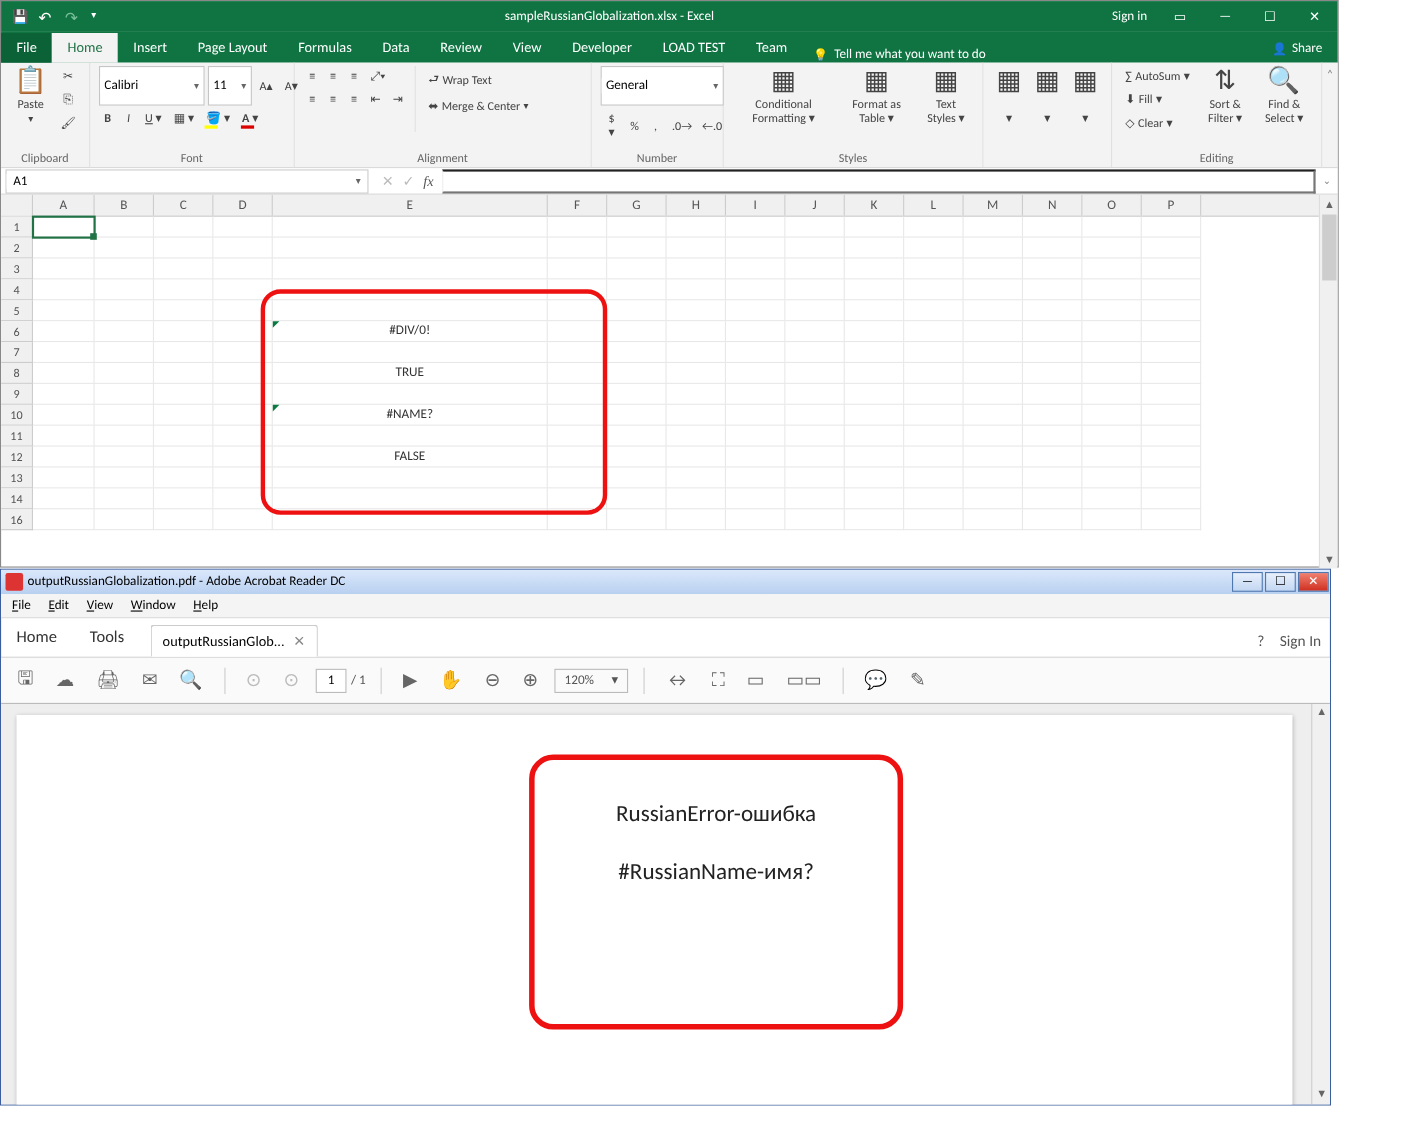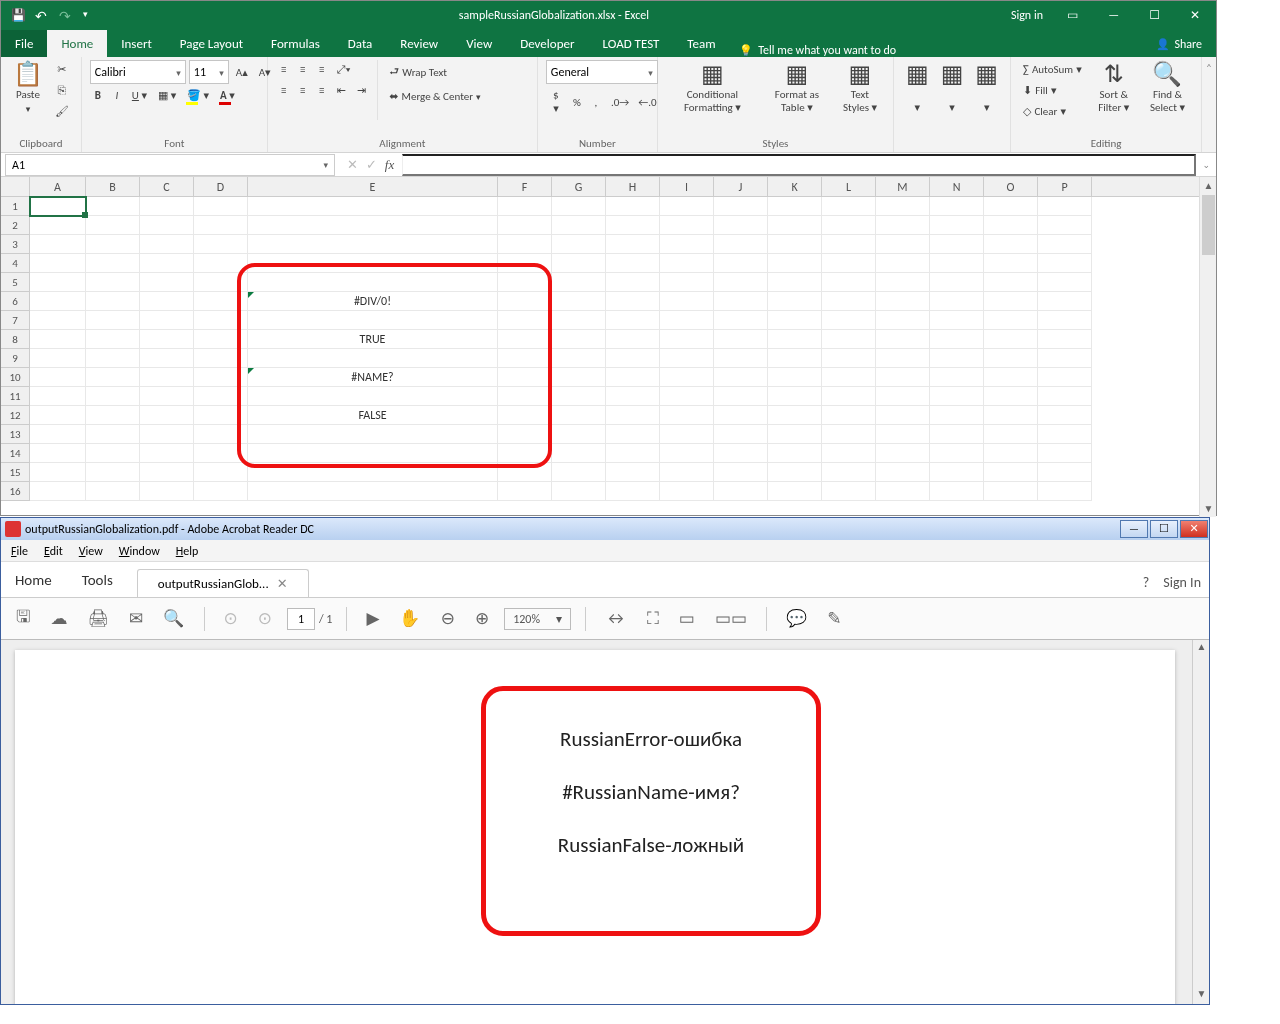--- a/index.html
+++ b/index.html
@@ -28,21 +28,21 @@
 
   .ribbon{ height:96px; background:#f3f3f3; border-bottom:1px solid #d4d4d4; display:flex; font-size:11px; color:#444;}
   .group{ border-right:1px solid #e1e1e1; padding:3px 8px 1px 8px; display:flex; flex-direction:column; position:relative;}
   .group-body{flex:1; display:flex; align-items:flex-start; gap:4px;}
   .group-label{text-align:center; font-size:11px; color:#666; padding:1px 0; position:relative;}
   .big{ display:flex; flex-direction:column; align-items:center; gap:2px; padding:2px 4px;}
   .big .ico{font-size:24px; line-height:24px;}
   .stack{display:flex; flex-direction:column; gap:2px;}
   .row{display:flex; gap:3px; align-items:center;}
   .btn{padding:2px 3px; border:1px solid transparent; min-width:16px; text-align:center;}
-  .combo{display:flex; align-items:center; border:1px solid #c5c5c5; background:#fff; height:24px;}
+  .combo{display:flex; align-items:center; border:1px solid #c5c5c5; background:#fff; height:36px;}
   .combo input{border:0; padding:0 4px; font-size:12px; width:100%; outline:none;}
   .combo .dd{padding:0 4px; font-size:9px; color:#666;}
   .pipe{width:1px; height:60px; background:#e1e1e1; margin:0 3px;}
 
   .fbar{ height:24px; border-bottom:1px solid #d4d4d4; background:#fff; display:flex; align-items:center;}
   .namebox{ width:330px; height:22px; border:1px solid #ccc; margin:0 4px; display:flex; align-items:center;}
   .namebox input{border:0; padding:0 6px; flex:1; font-size:12px; outline:none;}
   .namebox .dd{padding:0 6px; font-size:9px; color:#666;}
   .fxctrl{display:flex; gap:8px; padding:0 8px; color:#bbb; font-size:13px;}
   .fxctrl .fx{font-style:italic; color:#555; font-family:serif;}
@@ -71,21 +71,21 @@
   .acro-title .ico{width:16px; height:16px; margin:0 4px; background:#d33; border-radius:2px;}
   .acro-title .t{flex:1;}
   .acro-title .wbtns{display:flex;}
   .acro-title .wb{width:28px; height:18px; margin:0 1px; border:1px solid #5078b0; background:linear-gradient(#e8f0fc,#c3d7f2); text-align:center; font-size:11px; line-height:16px;}
   .acro-title .wb.close{background:linear-gradient(#f08070,#d03020); color:#fff;}
   .acro-menu{ height:22px; background:#f4f4f4; border-bottom:1px solid #ddd; display:flex; align-items:center; gap:4px; padding:0 4px; font-size:12px;}
   .acro-menu span{padding:2px 6px;}
   .acro-menu span u{text-decoration:underline;}
   .acro-tabs{ height:36px; border-bottom:1px solid #ccc; display:flex; align-items:flex-end; padding:0 8px; gap:18px;}
   .atab{ font-size:15px; padding:8px 6px; color:#333;}
-  .doctab{ display:flex; align-items:center; gap:8px; border:1px solid #ccc; border-bottom:0; background:#fff; padding:6px 20px; border-radius:3px 3px 0 0; font-size:13px;}
+  .doctab{ display:flex; align-items:center; gap:8px; border:1px solid #ccc; border-bottom:0; background:#fff; padding:6px 10px; border-radius:3px 3px 0 0; font-size:13px;}
   .doctab .x{color:#888;}
   .acro-tabs .right{margin-left:auto; display:flex; align-items:center; gap:14px; font-size:14px; color:#555; padding-bottom:6px;}
   .acro-tool{ height:42px; border-bottom:1px solid #bbb; background:#fafafa; display:flex; align-items:center; gap:10px; padding:0 10px; color:#555;}
   .acro-tool .tb{font-size:17px; padding:3px 5px; color:#666;}
   .acro-tool .sep{width:1px; height:24px; background:#ccc; margin:0 4px;}
   .pagein{display:flex; align-items:center; gap:4px;}
   .pagein input{width:28px; height:22px; border:1px solid #bbb; text-align:center; font-size:12px;}
   .zoom{display:flex; align-items:center; border:1px solid #bbb; height:22px;}
   .zoom span{padding:0 8px; font-size:12px;}
   .acro-doc{ position:absolute; top:122px; left:0; right:17px; bottom:0; background:#eee; overflow:hidden;}
@@ -577,39 +577,20 @@
           <div class="cell" style="width: 54px;"></div>
           <div class="cell" style="width: 54px;"></div>
           <div class="cell" style="width: 54px;"></div>
           <div class="cell" style="width: 54px;"></div>
           <div class="cell" style="width: 54px;"></div>
           <div class="cell" style="width: 54px;"></div>
           <div class="cell" style="width: 54px;"></div>
           <div class="cell" style="width: 54px;"></div>
         </div>
         <div class="grow">
-          <div class="rh">15</div>
-          <div class="cell" style="width: 56px;"></div>
-          <div class="cell" style="width: 54px;"></div>
-          <div class="cell" style="width: 54px;"></div>
-          <div class="cell" style="width: 54px;"></div>
-          <div class="cell" style="width: 250px;"></div>
-          <div class="cell" style="width: 54px;"></div>
-          <div class="cell" style="width: 54px;"></div>
-          <div class="cell" style="width: 54px;"></div>
-          <div class="cell" style="width: 54px;"></div>
-          <div class="cell" style="width: 54px;"></div>
-          <div class="cell" style="width: 54px;"></div>
-          <div class="cell" style="width: 54px;"></div>
-          <div class="cell" style="width: 54px;"></div>
-          <div class="cell" style="width: 54px;"></div>
-          <div class="cell" style="width: 54px;"></div>
-          <div class="cell" style="width: 54px;"></div>
-        </div>
-        <div class="grow">
           <div class="rh">16</div>
           <div class="cell" style="width: 56px;"></div>
           <div class="cell" style="width: 54px;"></div>
           <div class="cell" style="width: 54px;"></div>
           <div class="cell" style="width: 54px;"></div>
           <div class="cell" style="width: 250px;"></div>
           <div class="cell" style="width: 54px;"></div>
           <div class="cell" style="width: 54px;"></div>
           <div class="cell" style="width: 54px;"></div>
           <div class="cell" style="width: 54px;"></div>
@@ -689,21 +670,20 @@
     <span class="tb">▭▭</span>
     <div class="sep"></div>
     <span class="tb">💬</span>
     <span class="tb">✎</span>
   </div>
   <div class="acro-doc">
     <div class="page">
       <div class="redbox2">
         <div>RussianError-ошибка</div>
         <div>#RussianName-имя?</div>
-        <div>RussianFalse-ложный</div>
       </div>
     </div>
   </div>
   <div class="acro-vsb">
     <div class="arr" style="top:0">▲</div>
     <div class="arr" style="bottom:0">▼</div>
   </div>
 </div>
 
 </body></html>

